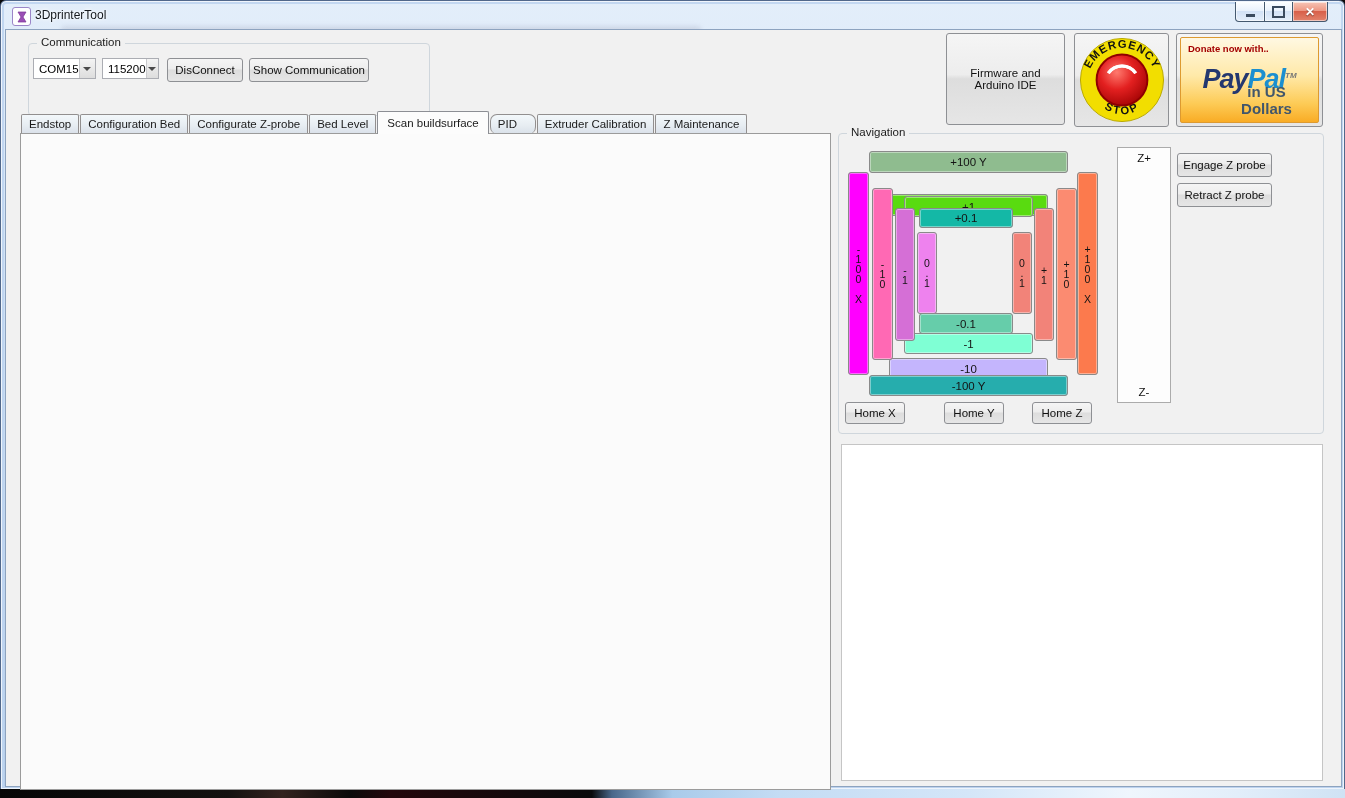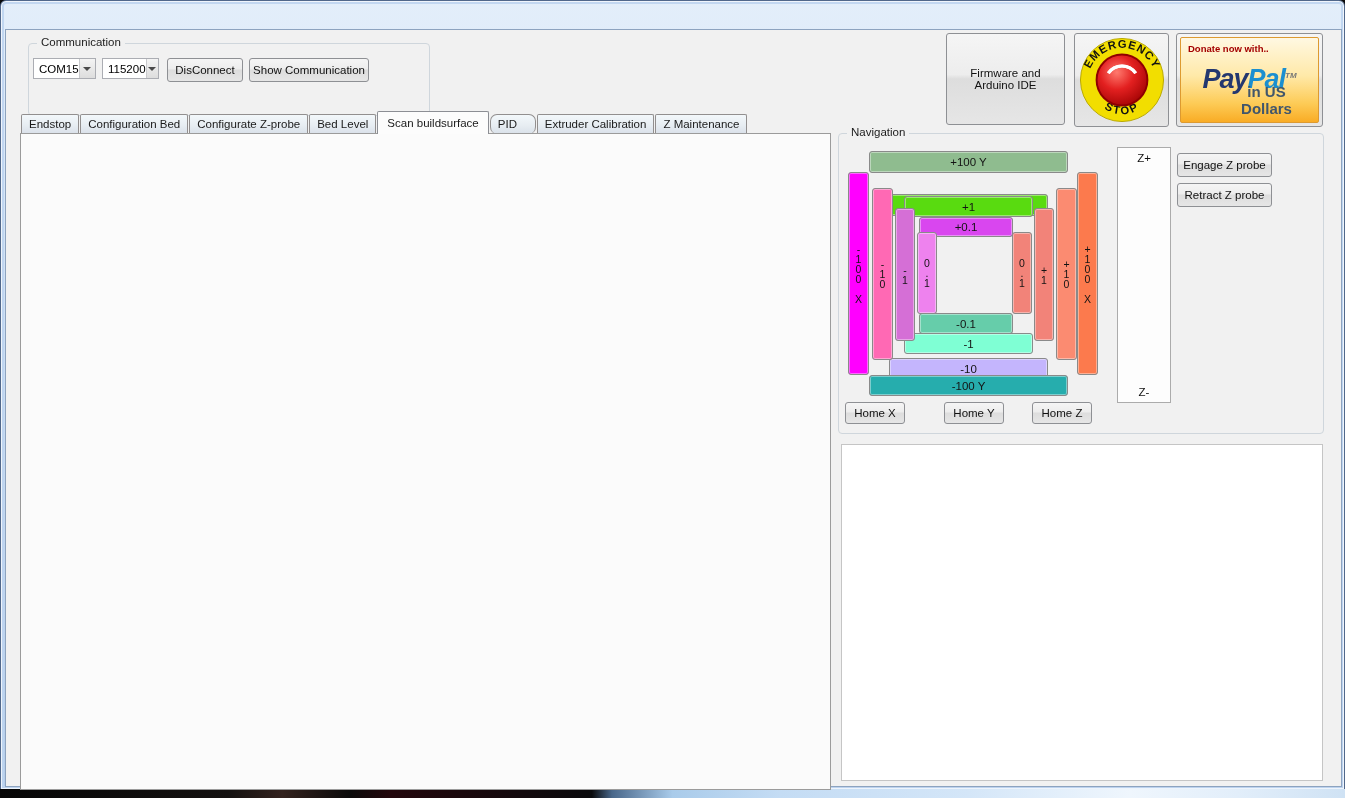--- a/index.html
+++ b/index.html
@@ -85,20 +85,40 @@
   #pp-brand{position:absolute;left:0;right:0;top:26px;text-align:center;font-style:italic;
     font-weight:bold;font-size:27px;letter-spacing:-1px;}
   #pp-brand .pa{color:#24386F;} #pp-brand .pb{color:#1B8FD0;}
   #pp-tm{font-size:8px;vertical-align:super;color:#777;letter-spacing:0;}
   #pp-footer{position:absolute;right:7px;bottom:5px;font-size:15px;font-weight:bold;color:#41566B;padding-left:41px;}
 </style>
 </head>
 <body>
 
 <div id="win-frame">
+  <div id="titlebar">
+    <div id="tb-ghost"></div>
+    <div id="app-icon">
+      <svg width="12" height="12" viewBox="0 0 12 12">
+        <path d="M2 1 h8 l-3 5 3 5 H2 l3-5 z" fill="#9A4FB5" stroke="#7A3395" stroke-width="0.7"></path>
+      </svg>
+    </div>
+    <span id="win-title">3DprinterTool</span>
+    <div id="caption-buttons">
+      <div id="btn-min" class="capbtn">
+          <span class="glyph-min"></span>
+        </div>
+      <div id="btn-max" class="capbtn">
+          <span class="glyph-max"></span>
+        </div>
+      <div id="btn-close" class="capbtn">
+          <span class="glyph-close">✕</span>
+        </div>
+    </div>
+  </div>
   <div id="client"></div>
 </div>
 
 <div class="groupbox" style="left:28px;top:43px;width:400px;height:71px;">
   <span class="gb-legend">Communication</span>
 </div>
 <div class="combo" style="left:33px;top:58px;width:63px;">
   <span>COM15</span>
   <span class="combo-arrow">
       <i class="tri-down"></i>
@@ -609,21 +629,21 @@
     </svg>
 </div>
 
 <div class="groupbox" style="left:838px;top:133px;width:484px;height:299px;">
   <span class="gb-legend" style="background:#F1F1F1;">Navigation</span>
 </div>
 <div id="nav-layer">
     <div class="cbtn" style="left: 869px; top: 151px; width: 197px; height: 20px; background: rgb(143, 188, 143);">+100 Y</div>
     <div class="cbtn" style="left: 889px; top: 174px; width: 157px; height: 20px; background: rgb(89, 219, 16); margin-top: 20px;">+10</div>
     <div class="cbtn" style="left: 904px; top: 196px; width: 127px; height: 19px; background: rgb(89, 219, 16);">+1</div>
-    <div class="cbtn" style="left: 919px; top: 217px; width: 92px; height: 18px; background: #d946ef;">+0.1</div>
+    <div class="cbtn" style="left: 919px; top: 208px; width: 92px; height: 18px; background: #14b8a6;">+0.1</div>
     <div class="cbtn" style="left: 919px; top: 313px; width: 92px; height: 19px; background: rgb(102, 205, 170);">-0.1</div>
     <div class="cbtn" style="left: 904px; top: 333px; width: 127px; height: 19px; background: rgb(127, 255, 212);">-1</div>
     <div class="cbtn" style="left: 889px; top: 358px; width: 157px; height: 19px; background: #c4b5fd;">-10</div>
     <div class="cbtn" style="left: 869px; top: 375px; width: 197px; height: 19px; background: rgb(38, 173, 173);">-100 Y</div>
     <div class="cbtn vert" style="left: 848px; top: 172px; width: 19px; height: 201px; background: rgb(255, 0, 255);">-
 1
 0
 0
 &nbsp;
 X</div>

